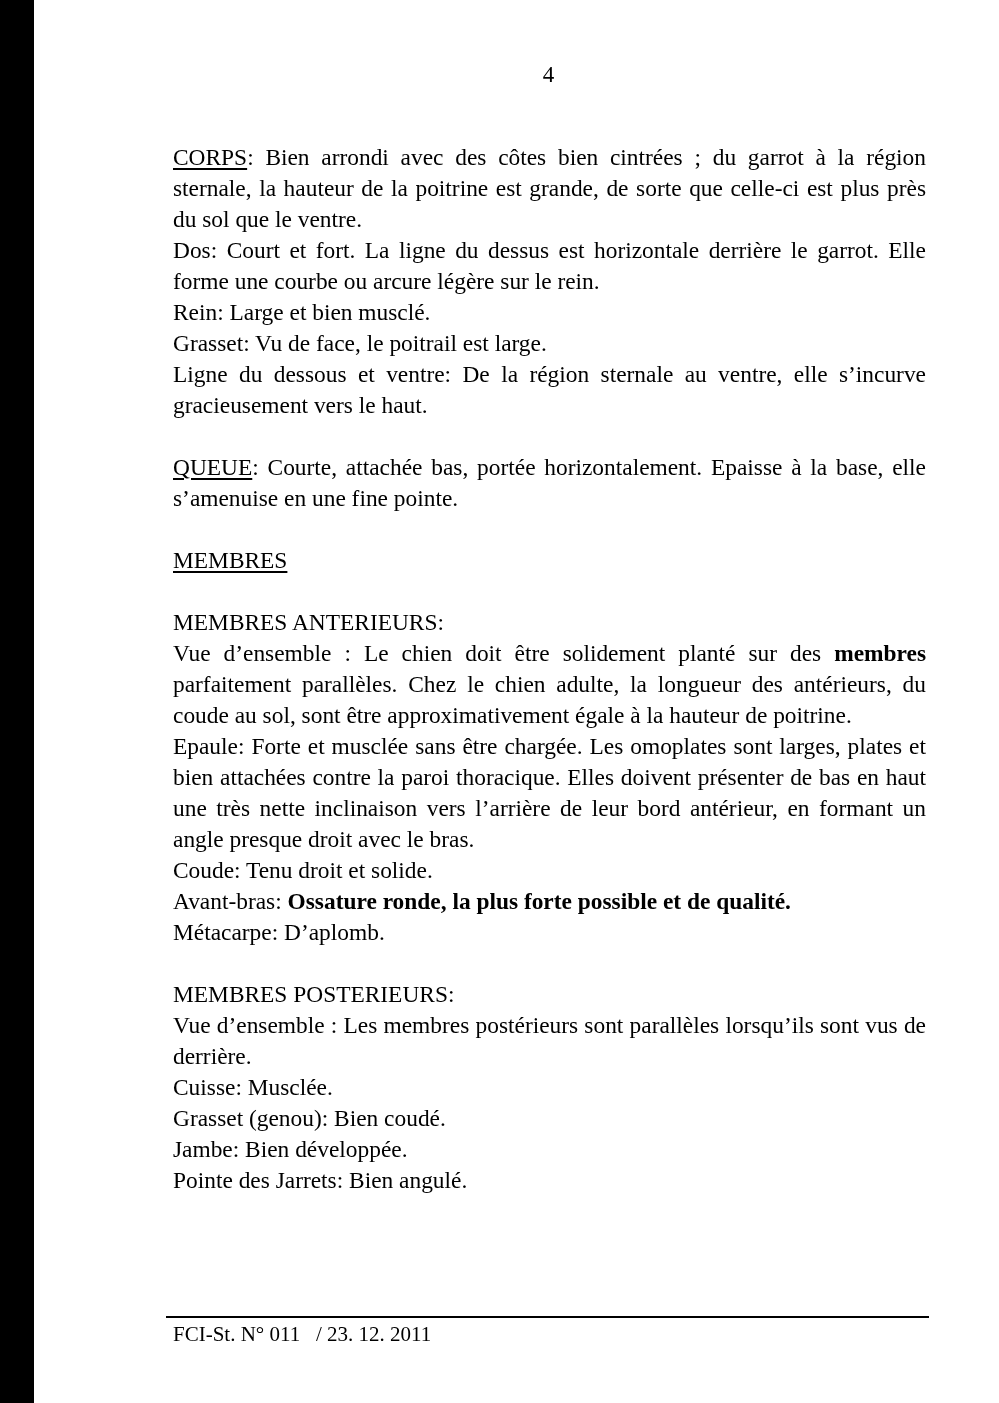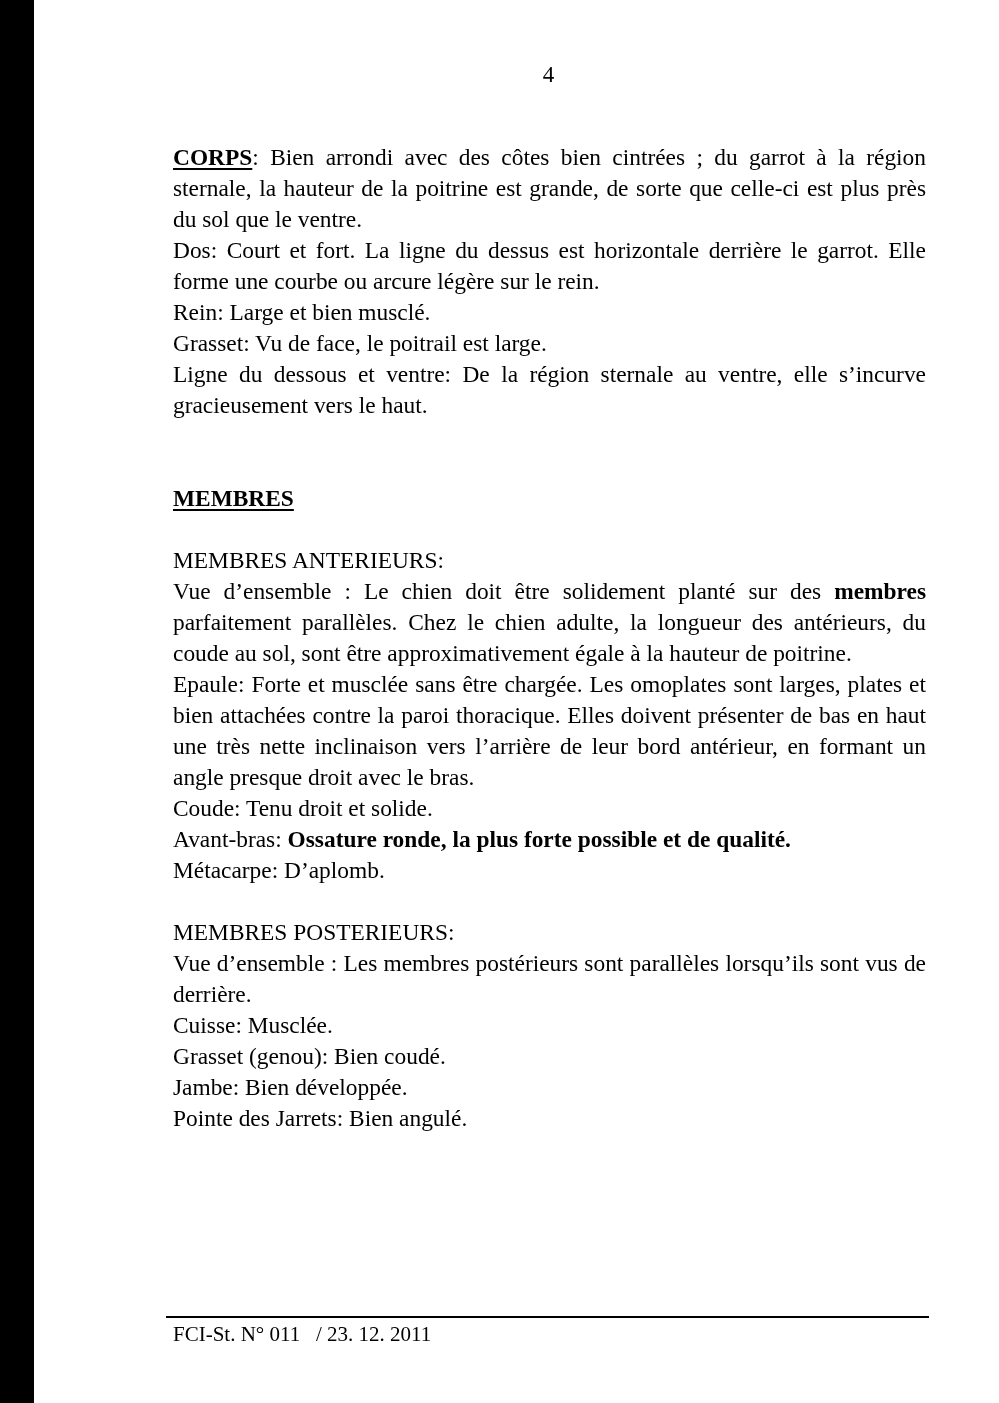--- a/index.html
+++ b/index.html
@@ -9,21 +9,21 @@
   }
   .leftbar { position: absolute; left: 0; top: 0; width: 34px; height: 1403px; background: #000; }
   .pagenum { position: absolute; left: 0; width: 1097px; top: 62px; text-align: center; font-size: 23px; }
   .content {
     position: absolute; left: 173px; top: 142px; width: 753px;
     font-size: 23.4px; line-height: 31px;
   }
   .p { margin: 0; text-align: justify; text-align-last: left; }
   .gap { height: 31px; }
   .u { text-underline-offset: 3px; text-decoration-thickness: 1.5px; }
-  .bu { font-weight: bold; text-decoration: underline; text-underline-offset: 3px; text-decoration-thickness: 2px; }
+  .bu { font-weight: normal; text-decoration: underline; text-underline-offset: 3px; text-decoration-thickness: 2px; }
   .b { font-weight: bold; }
   .footer-line { position: absolute; left: 166px; top: 1316px; width: 763px; height: 2px; background: #000; }
   .footer-text { position: absolute; left: 173px; top: 1322px; font-size: 21px; white-space: pre; }
 </style>
 </head>
 <body>
 
 <div class="leftbar"></div>
 
 <div class="pagenum">4</div>
@@ -32,20 +32,21 @@
 
   <p class="p"><span class="bu">CORPS</span><span>: Bien arrondi avec des côtes bien cintrées ; du garrot à la région sternale, la hauteur de la poitrine est grande, de sorte que celle-ci est plus près du sol que le ventre.</span></p>
 
   <p class="p"><span class="u">Dos</span><span>: Court et fort.  La ligne du dessus est horizontale derrière le garrot.  Elle forme une courbe ou arcure légère sur le rein.</span></p>
   <p class="p"><span class="u">Rein</span><span>: Large et bien musclé.</span></p>
   <p class="p"><span class="u">Grasset</span><span>: Vu de face, le poitrail est large.</span></p>
   <p class="p"><span class="u">Ligne du dessous et ventre</span><span>: De la région sternale au ventre, elle s’incurve gracieusement vers le haut.</span></p>
 
   <div class="gap"></div>
 
+  <p class="p"><span class="bu">QUEUE</span><span>: Courte, attachée bas, portée horizontalement.  Epaisse à la base, elle s’amenuise en une fine pointe.</span></p>
 
   <div class="gap"></div>
 
   <p class="p"><span class="bu">MEMBRES</span></p>
 
   <div class="gap"></div>
 
   <p class="p"><span class="u">MEMBRES ANTERIEURS</span><span>:</span></p>
 
   <p class="p"><span class="u">Vue d’ensemble</span><span> : Le chien doit être solidement planté sur des </span><span class="b">membres</span><span> parfaitement parallèles.  Chez le chien adulte, la longueur des antérieurs, du coude au sol, sont être approximativement égale à la hauteur de poitrine.</span></p>

